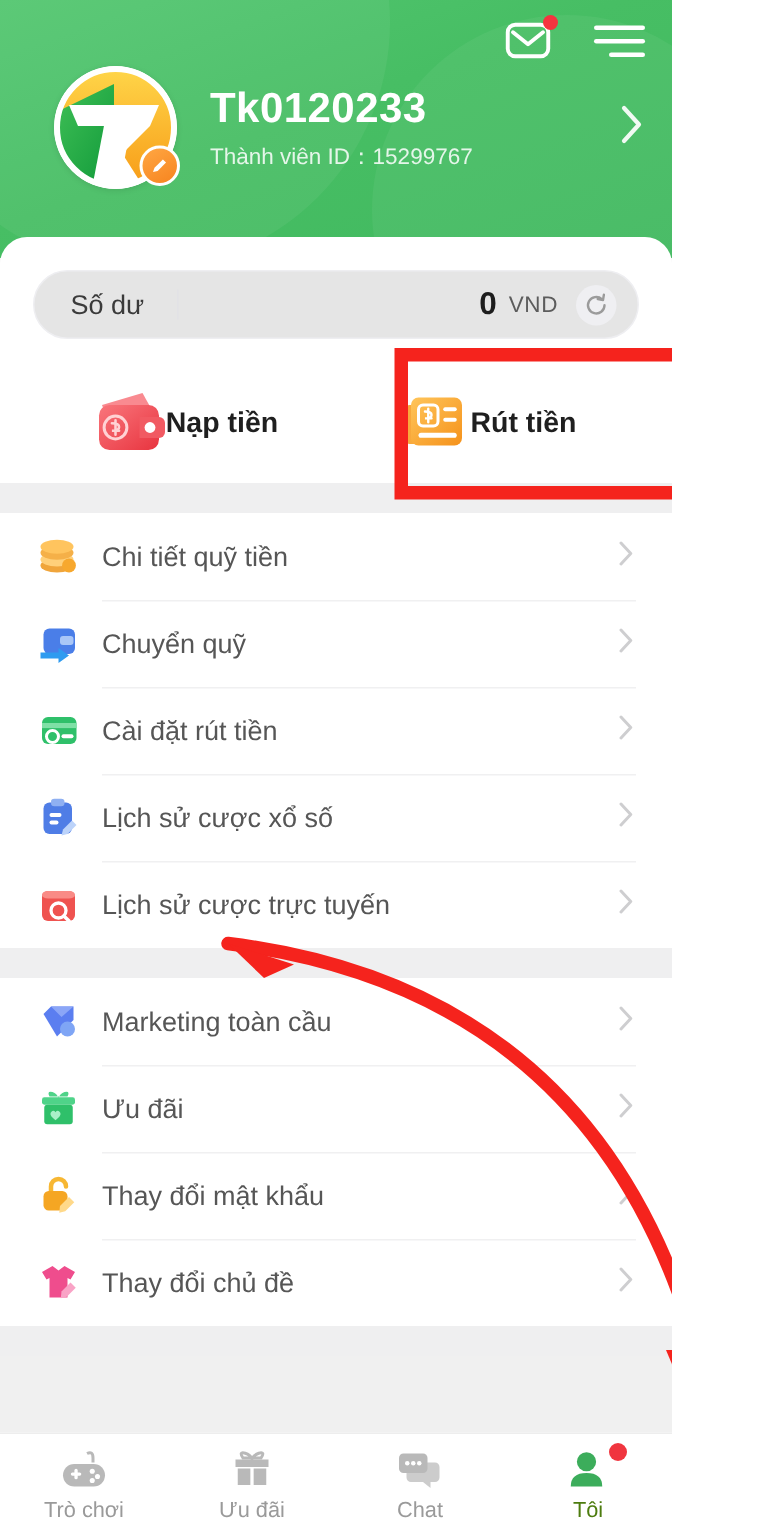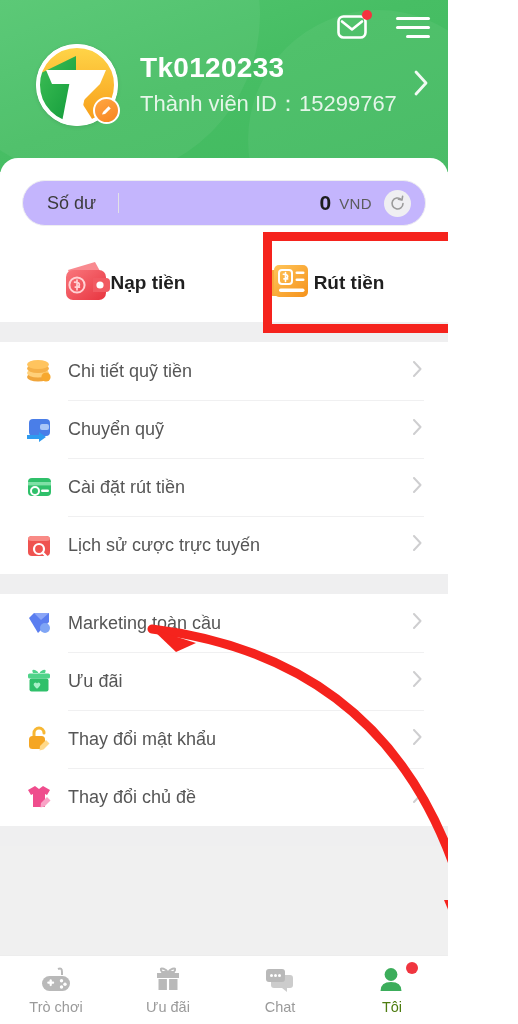--- a/index.html
+++ b/index.html
@@ -66,36 +66,36 @@
   }
   .profile-text { margin-left:22px; flex:1 1 auto; min-width:0; }
   .username {
     color:#ffffff; font-size:28px; font-weight:bold;
     letter-spacing:0.3px; line-height:1.15;
     white-space:nowrap;
   }
   .memberid {
     margin-top:7px;
     color:rgba(255,255,255,0.85);
-    font-size:22px; line-height:1.2; white-space:nowrap;
+    font-size:15px; line-height:1.2; white-space:nowrap;
   }
   .profile-chevron { flex:0 0 auto; margin-left:6px; opacity:0.92; }
 
   
   .card {
     position:relative;
     background:#ffffff;
     border-radius:18px 18px 0 0;
     margin-top:-14px;
     padding:22px 22px 0 22px;
     z-index:3;
   }
   .balance-pill {
     height:46px;
-    background:#c4b5fd;
+    background:#e5e5e5;
     border:1px solid #eeeef1;
     border-radius:23px;
     display:flex; align-items:center;
     padding:0 14px 0 24px;
   }
   .balance-label { font-size:18px; color:#3b3b3b; }
   .pill-divider { width:1px; height:20px; background:#e2e2e6; margin-left:22px; }
   .balance-spacer { flex:1 1 auto; }
   .balance-amount { font-size:21px; font-weight:bold; color:#1d1d1d; }
   .balance-cur { font-size:15px; color:#5c5c5c; margin-left:8px; letter-spacing:0.4px;text-align:center; }
@@ -338,20 +338,37 @@
         </svg>
       </span>
       <span class="menu-label">Cài đặt rút tiền</span>
       <span class="menu-chevron">
         <svg width="13" height="22" viewBox="0 0 13 22">
             <path d="M3 4 L9.5 11 L3 18" fill="none" stroke="#c6c6c8" stroke-width="2" stroke-linecap="round" stroke-linejoin="round"></path>
           </svg>
       </span>
     </div>
 
+    <div class="menu-row">
+      <span class="menu-icon">
+        <svg width="28" height="28" viewBox="0 0 28 28">
+          <rect x="4" y="4" width="19" height="21" rx="4" fill="#4f7de6"></rect>
+          <rect x="9" y="1.5" width="9" height="5" rx="2.2" fill="#8fb0f2"></rect>
+          <rect x="8" y="11" width="8" height="2.6" rx="1.3" fill="#ffffff"></rect>
+          <rect x="8" y="16" width="6" height="2.6" rx="1.3" fill="#ffffff"></rect>
+          <path d="M17 22 L23 16 L26 19 L20 25 L16 26 Z" fill="#bcd3fa"></path>
+        </svg>
+      </span>
+      <span class="menu-label">Lịch sử cược xổ số</span>
+      <span class="menu-chevron">
+        <svg width="13" height="22" viewBox="0 0 13 22">
+            <path d="M3 4 L9.5 11 L3 18" fill="none" stroke="#c6c6c8" stroke-width="2" stroke-linecap="round" stroke-linejoin="round"></path>
+          </svg>
+      </span>
+    </div>
 
     <div class="menu-row">
       <span class="menu-icon">
         <svg width="28" height="28" viewBox="0 0 28 28">
           <rect x="3" y="5" width="22" height="20" rx="4" fill="#ef5350"></rect>
           <rect x="3" y="5" width="22" height="5" rx="4" fill="#f98b86"></rect>
           <circle cx="14" cy="18" r="5" fill="none" stroke="#ffffff" stroke-width="2.2"></circle>
           <path d="M17.6 21.6 L21 25" stroke="#ffffff" stroke-width="2.4" stroke-linecap="round"></path>
         </svg>
       </span>

